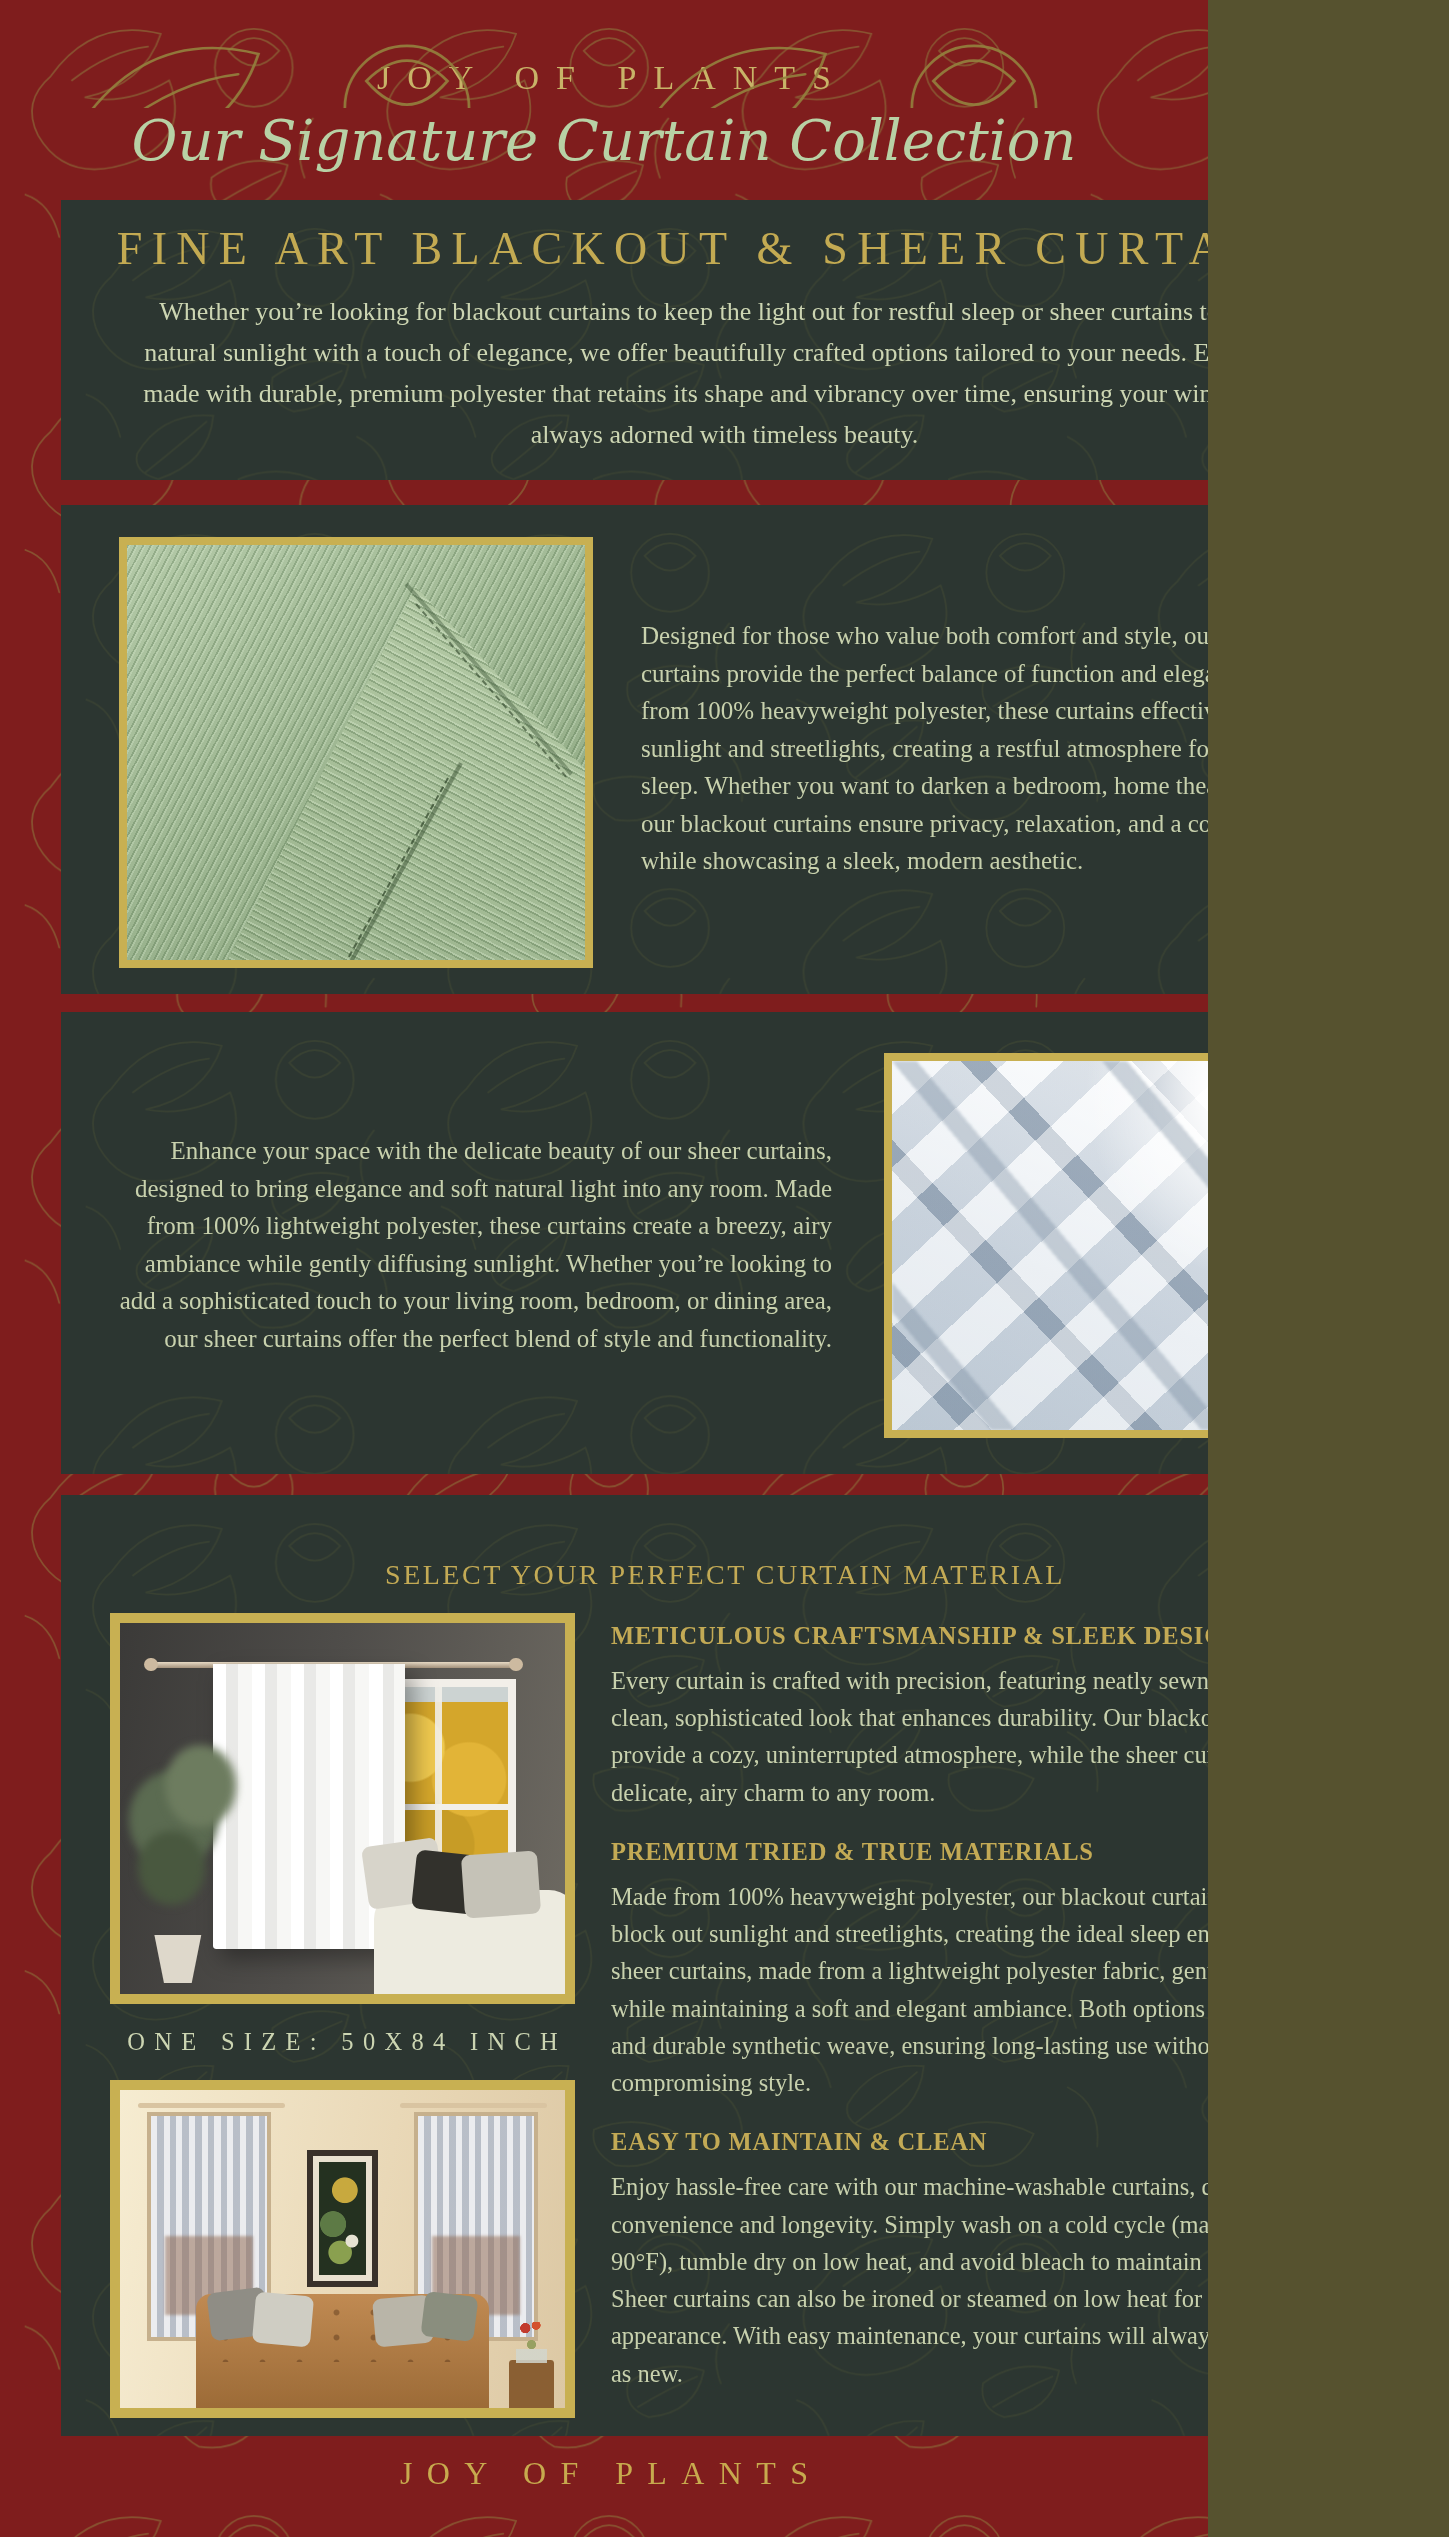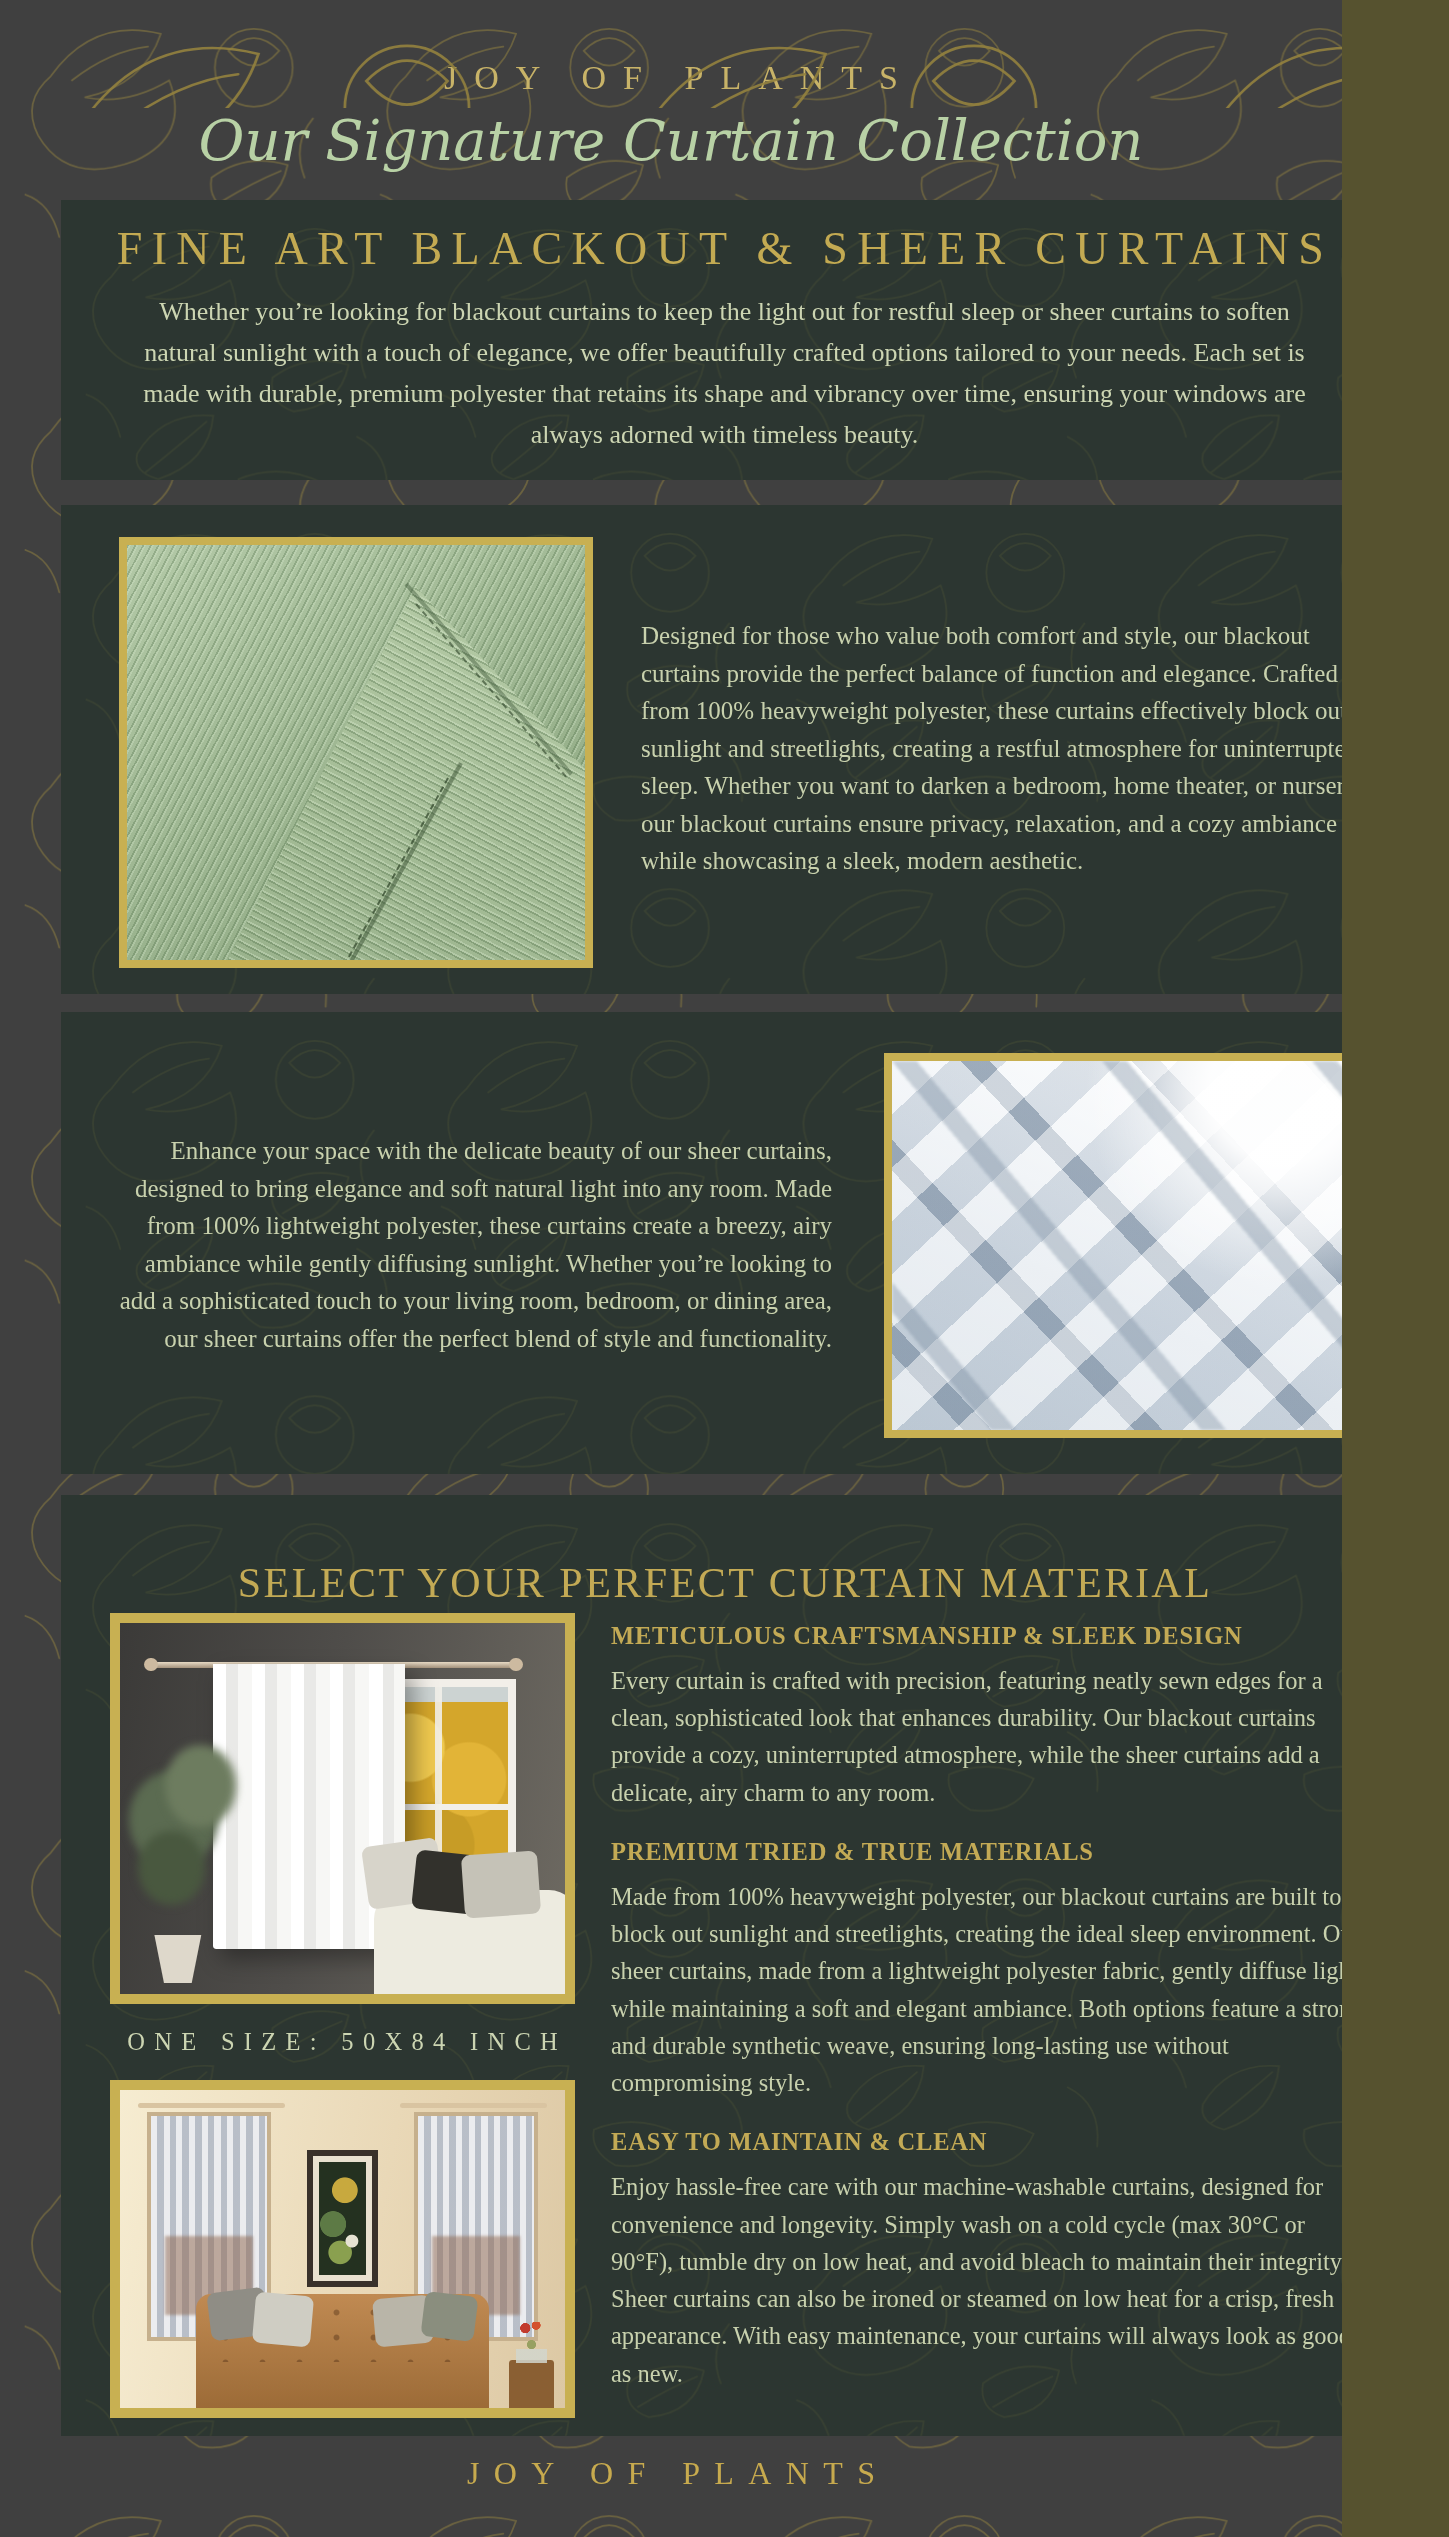--- a/index.html
+++ b/index.html
@@ -2,22 +2,22 @@
 <html style="font-size:13.5px"><head>
 <meta charset="utf-8">
 <style>
   * { box-sizing: border-box; margin: 0; padding: 0; }
   html,body { width:1450px; }
   body{
     font-family:"Liberation Serif", serif;
     background:#56522f;
   }
   .page{
-    position:relative; width:1342px; height:2538px;
-    background:#404040; overflow:hidden;
+    position:relative; width:1208px; height:2538px;
+    background:#7f1d1d; overflow:hidden;
   }
   svg.layer{ position:absolute; left:0; top:0; pointer-events:none; }
   .bg-pattern{ width:1450px; height:2538px; opacity:.55; }
   .footer-pattern{ top:2429px; width:1450px; height:108px; opacity:.9; }
 
   
   .brand-top{
     position:absolute; top:59px; left:0; width:100%;
     text-align:center; color:#c8b368; font-size:34px;
     letter-spacing:17px; text-indent:17px; font-weight:400;
@@ -65,21 +65,21 @@
   .blackout-title{ position:absolute; top:41px; left:559px; width:541px; }
   .blackout-body{ position:absolute; top:112px; left:580px; width:744px; }
 
   
   .sheer-title{ position:absolute; top:49px; left:293px; width:482px; }
   .sheer-body{ position:absolute; top:120px; left:42px; width:729px; text-align:right; }
 
   
   .materials-title{
     position:absolute; top:64px; left:0; width:100%;
-    color:#c3aa55; font-size:42px; font-weight:400; letter-spacing:2.5px; text-align:center;
+    color:#c3aa55; font-size:28px; font-weight:400; letter-spacing:2.5px; text-align:center;
   }
   .size-caption{
     position:absolute; top:533px; left:32px; width:499px;
     text-align:center; color:#ccd5b2; font-size:24.5px;
     letter-spacing:9.3px; text-indent:9.3px;
   }
   .features{ position:absolute; top:127px; left:550px; width:754px; }
   .feature-heading{
     color:#c3aa55; font-size:24.5px; font-weight:700; letter-spacing:0.8px;
     margin-bottom:12px;

